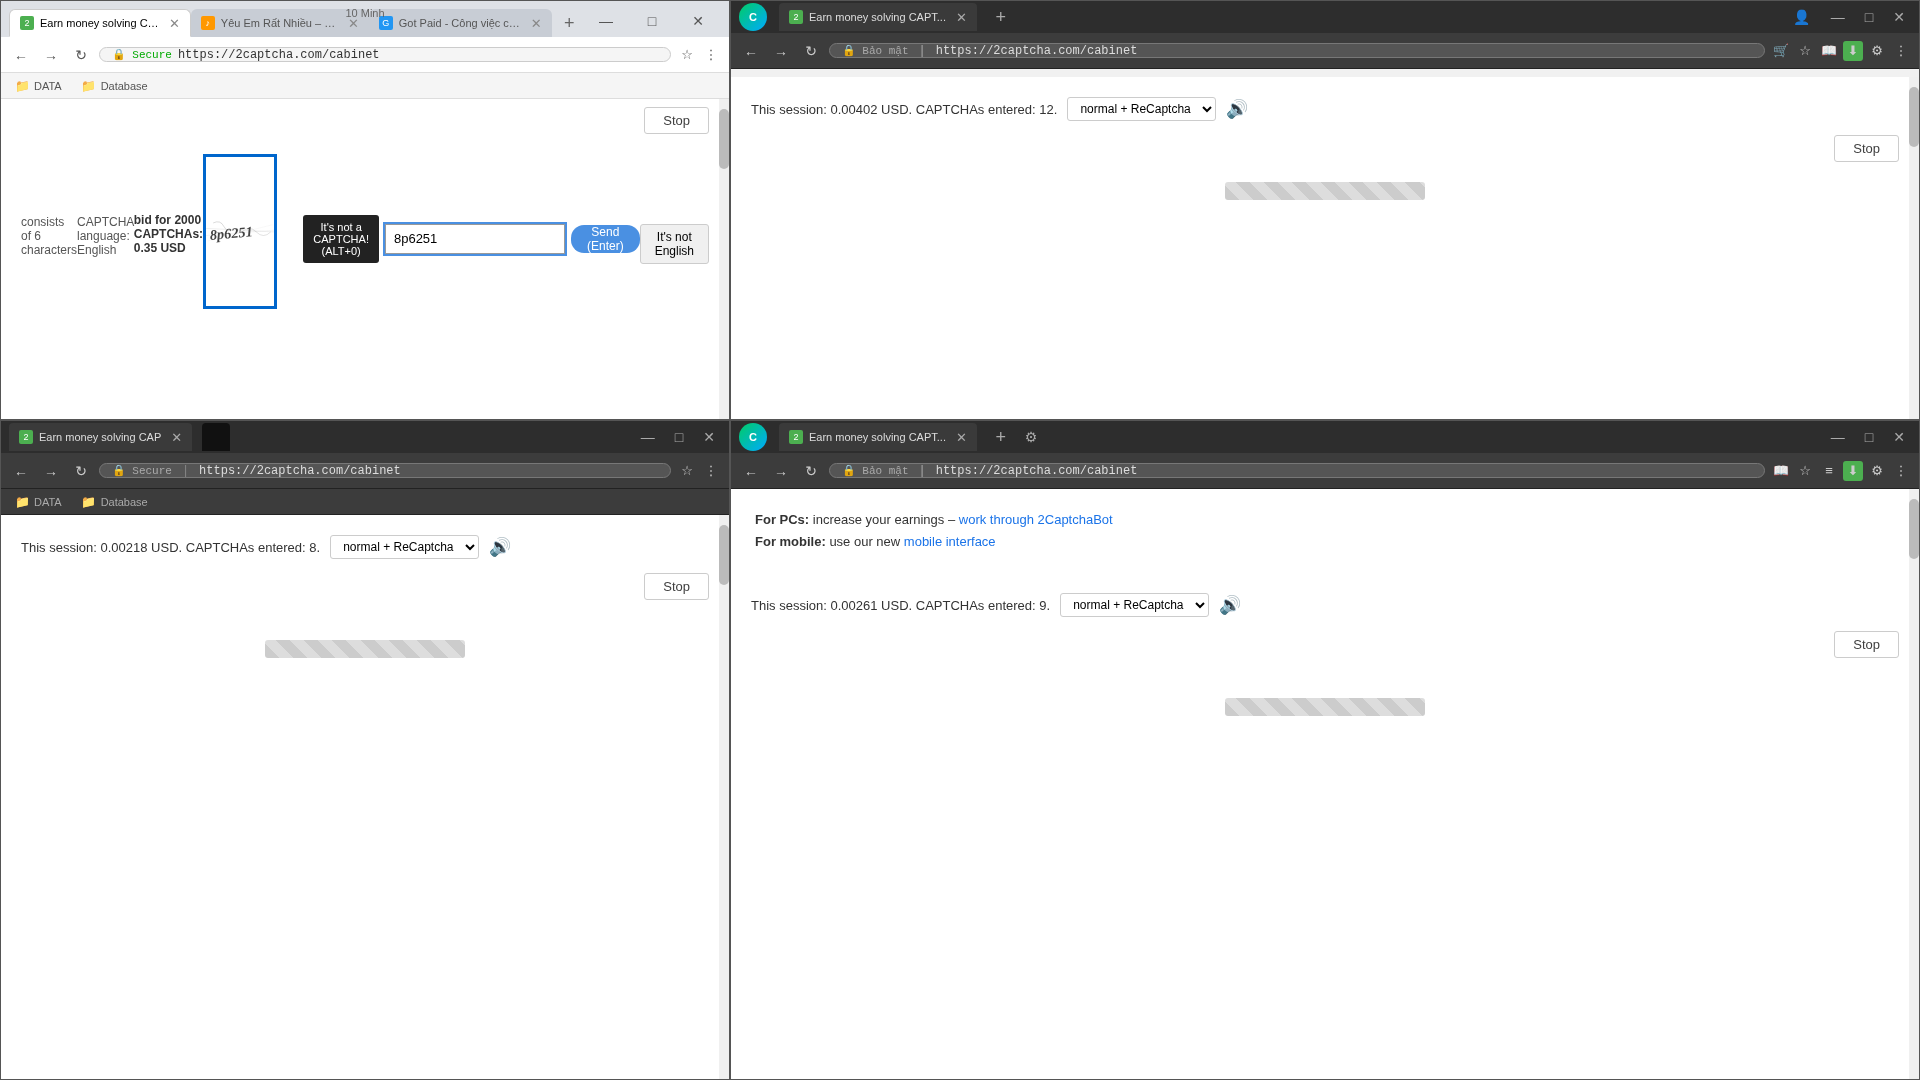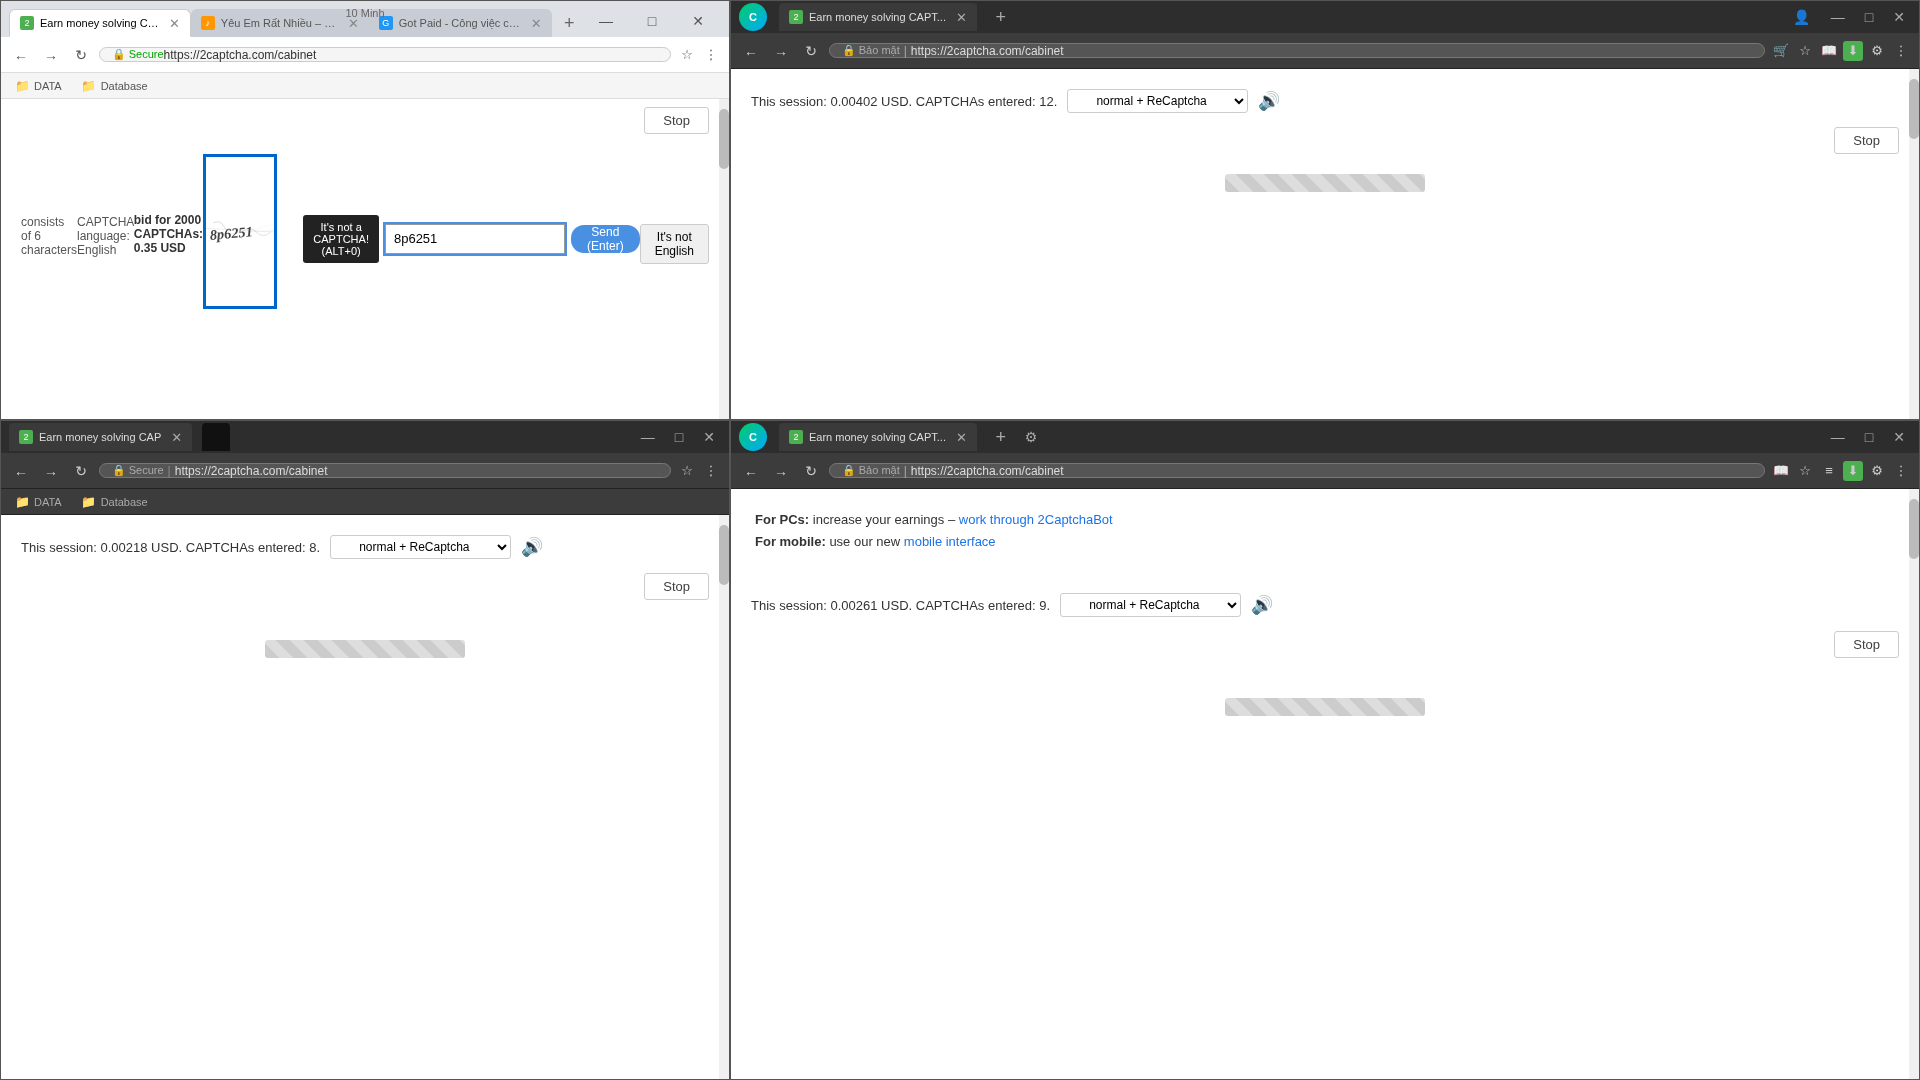--- a/index.html
+++ b/index.html
@@ -127,20 +127,22 @@
       flex: 1;
       height: 15px;
       border: 1px solid #ccc;
       border-radius: 13px;
       padding: 0 12px;
       font-size: 12px;
       background: #f5f5f5;
       color: #333;
       display: flex;
       align-items: center;
+      gap: 6px;
+      font-family: Liberation Mono, monospace;
     }
     .url-bar.dark {
       background: #555;
       border-color: #777;
       color: #ddd;
     }
     .url-secure {
       color: #00aa00;
       font-size: 11px;
     }
@@ -289,21 +291,21 @@
       align-items: center;
       gap: 10px;
       margin-bottom: 14px;
       flex-wrap: wrap;
     }
     .session-text {
       font-size: 13px;
       color: #333;
     }
     .session-dropdown {
-      padding: 3px 24px;
+      padding: 3px 8px;
       font-size: 12px;
       border: 1px solid #ccc;
       border-radius: 3px;
       background: #fff;
       cursor: pointer;
     }
     .speaker-icon {
       font-size: 18px;
       cursor: pointer;
       color: #4caf50;
@@ -548,21 +550,21 @@
       <div class="nav-right-icons">
         <div class="nav-icon dark">🛒</div>
         <div class="nav-icon dark">☆</div>
         <div class="nav-icon dark">📖</div>
         <div class="nav-icon dark" style="background:#4caf50; border-radius:3px;">⬇</div>
         <div class="nav-icon dark">⚙</div>
         <div class="nav-icon dark">⋮</div>
       </div>
     </div>
 
-    <div class="browser-content" style="position:relative;">
+    <div class="browser-content" style="position:relative;margin-top:8px;">
       <div class="session-panel">
         <div class="session-info-row">
           <span class="session-text">This session: 0.00402 USD. CAPTCHAs entered: 12.</span>
           <select class="session-dropdown">
             <option>normal + ReCaptcha</option>
           </select>
           <span class="speaker-icon">🔊</span>
         </div>
         <div style="text-align:right; margin-bottom: 16px;">
           <button class="stop-btn">Stop</button>

